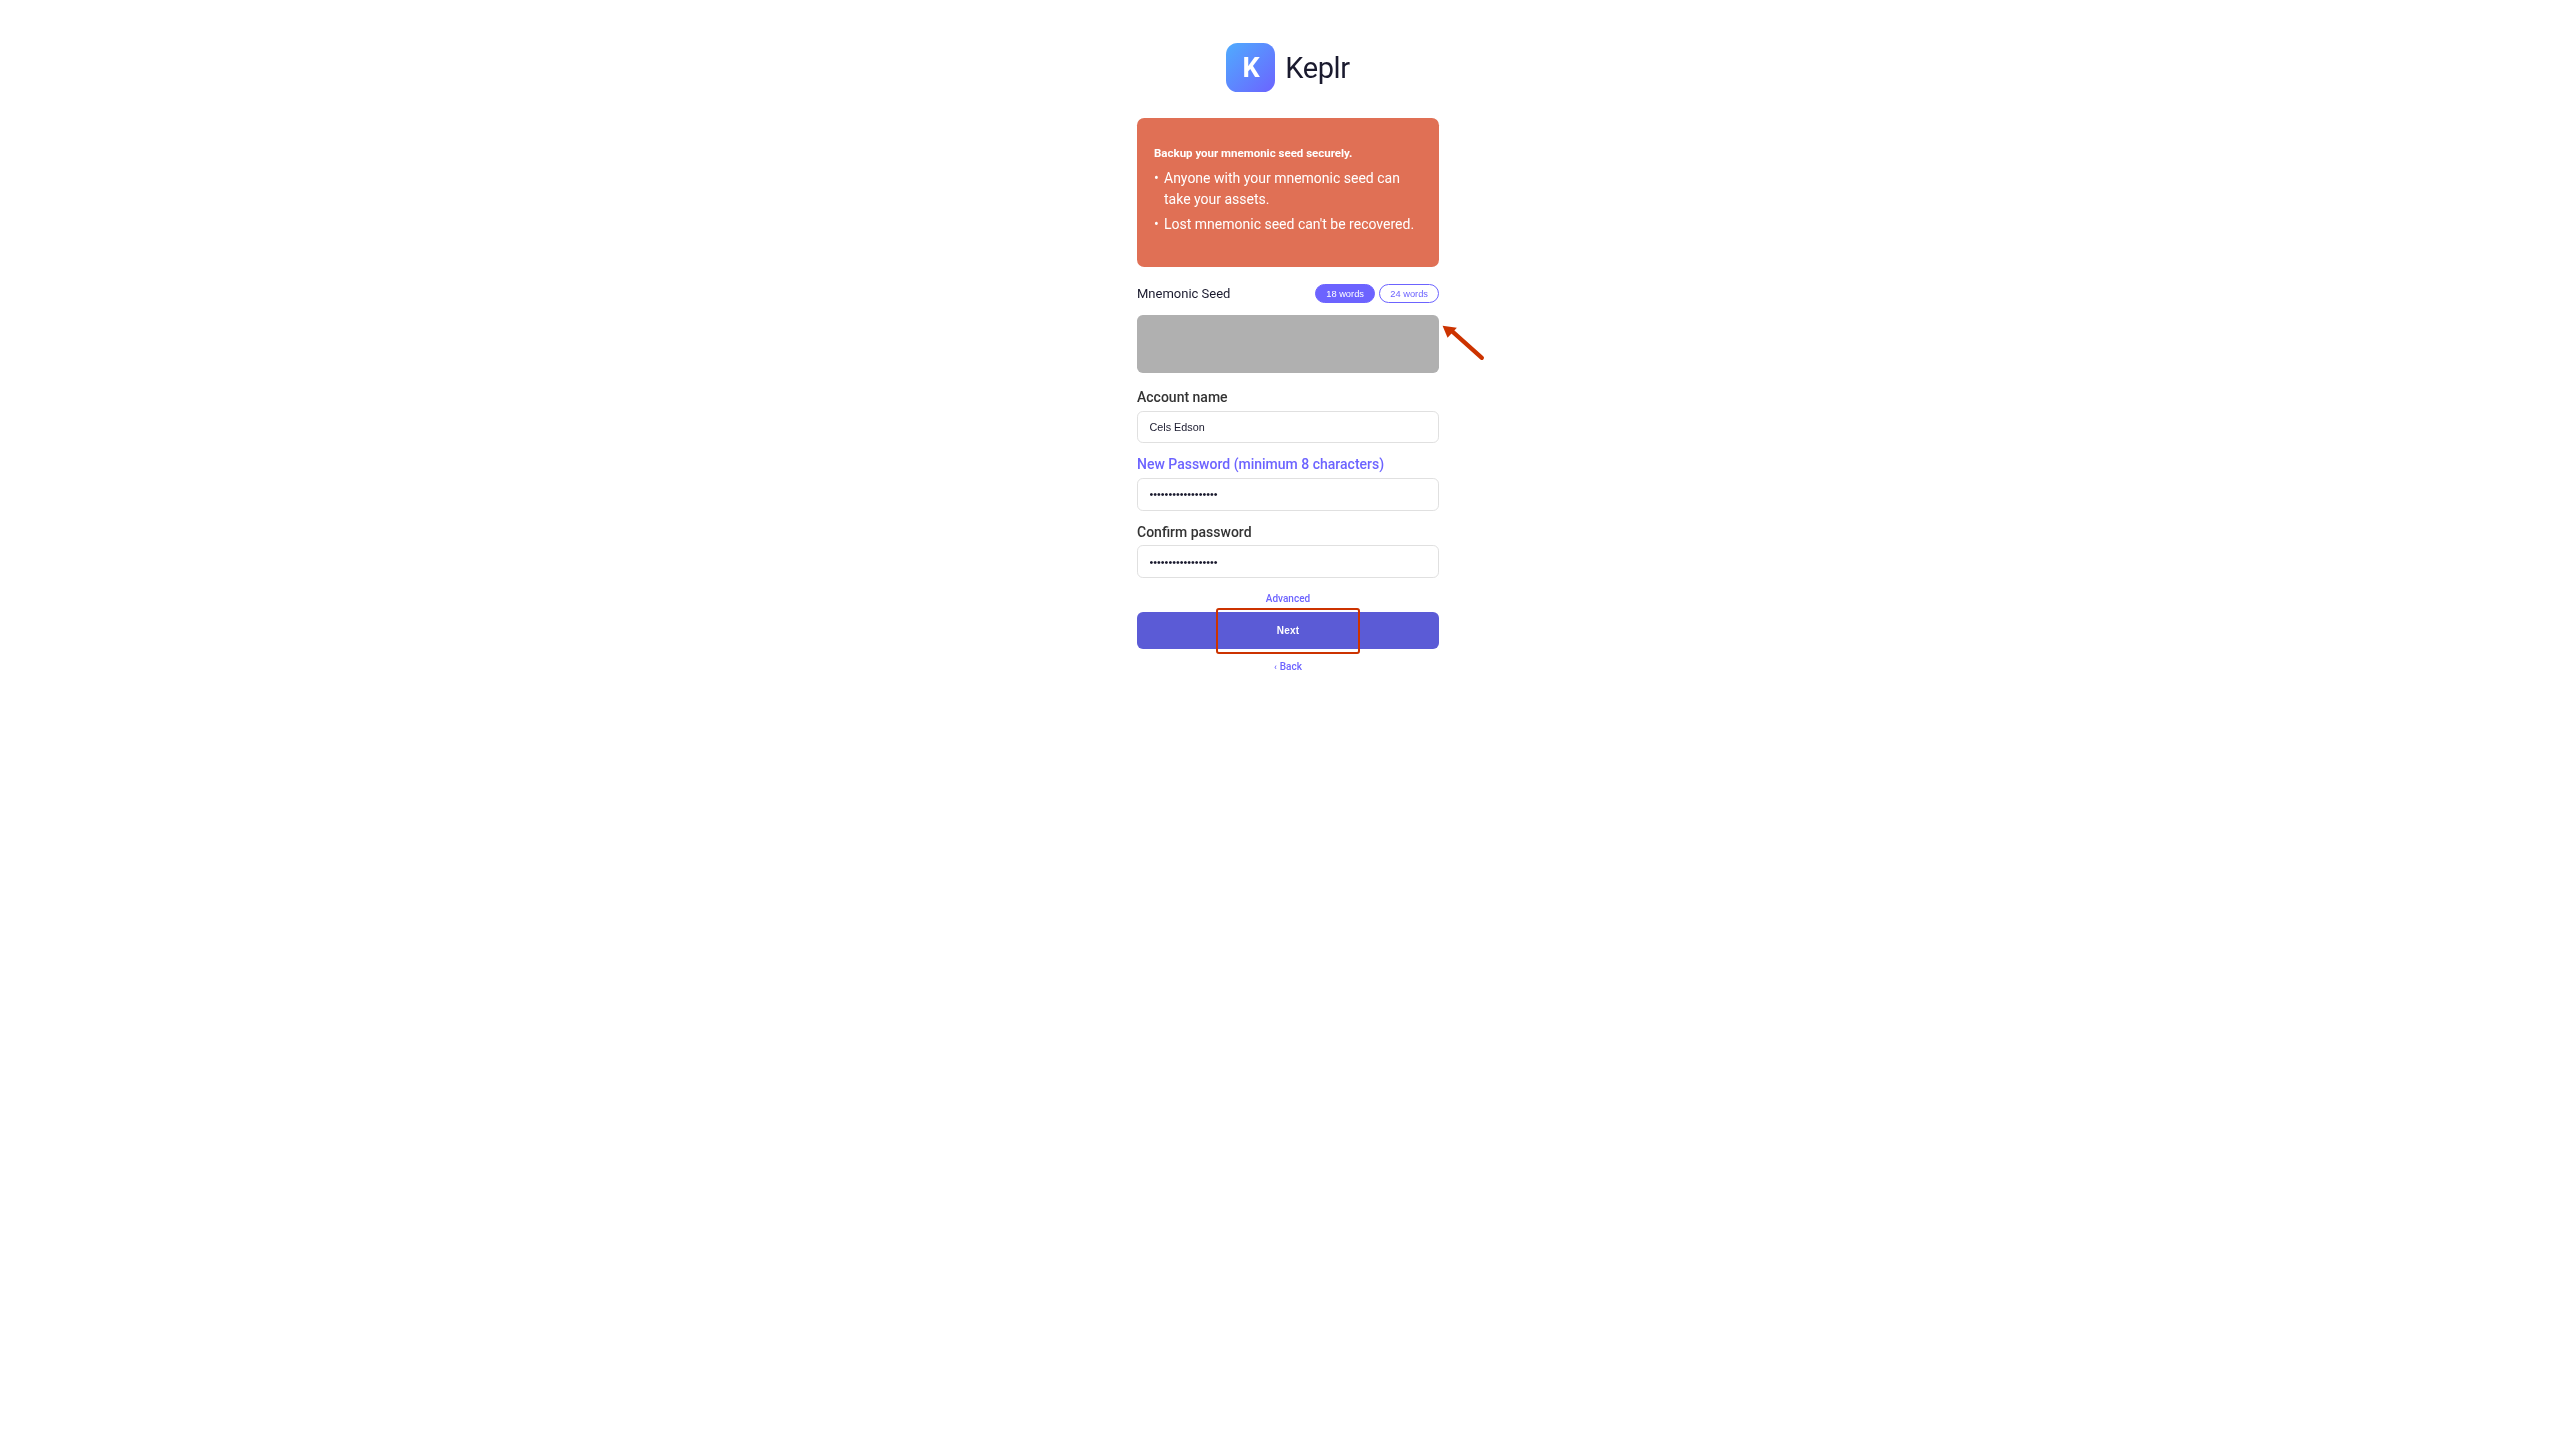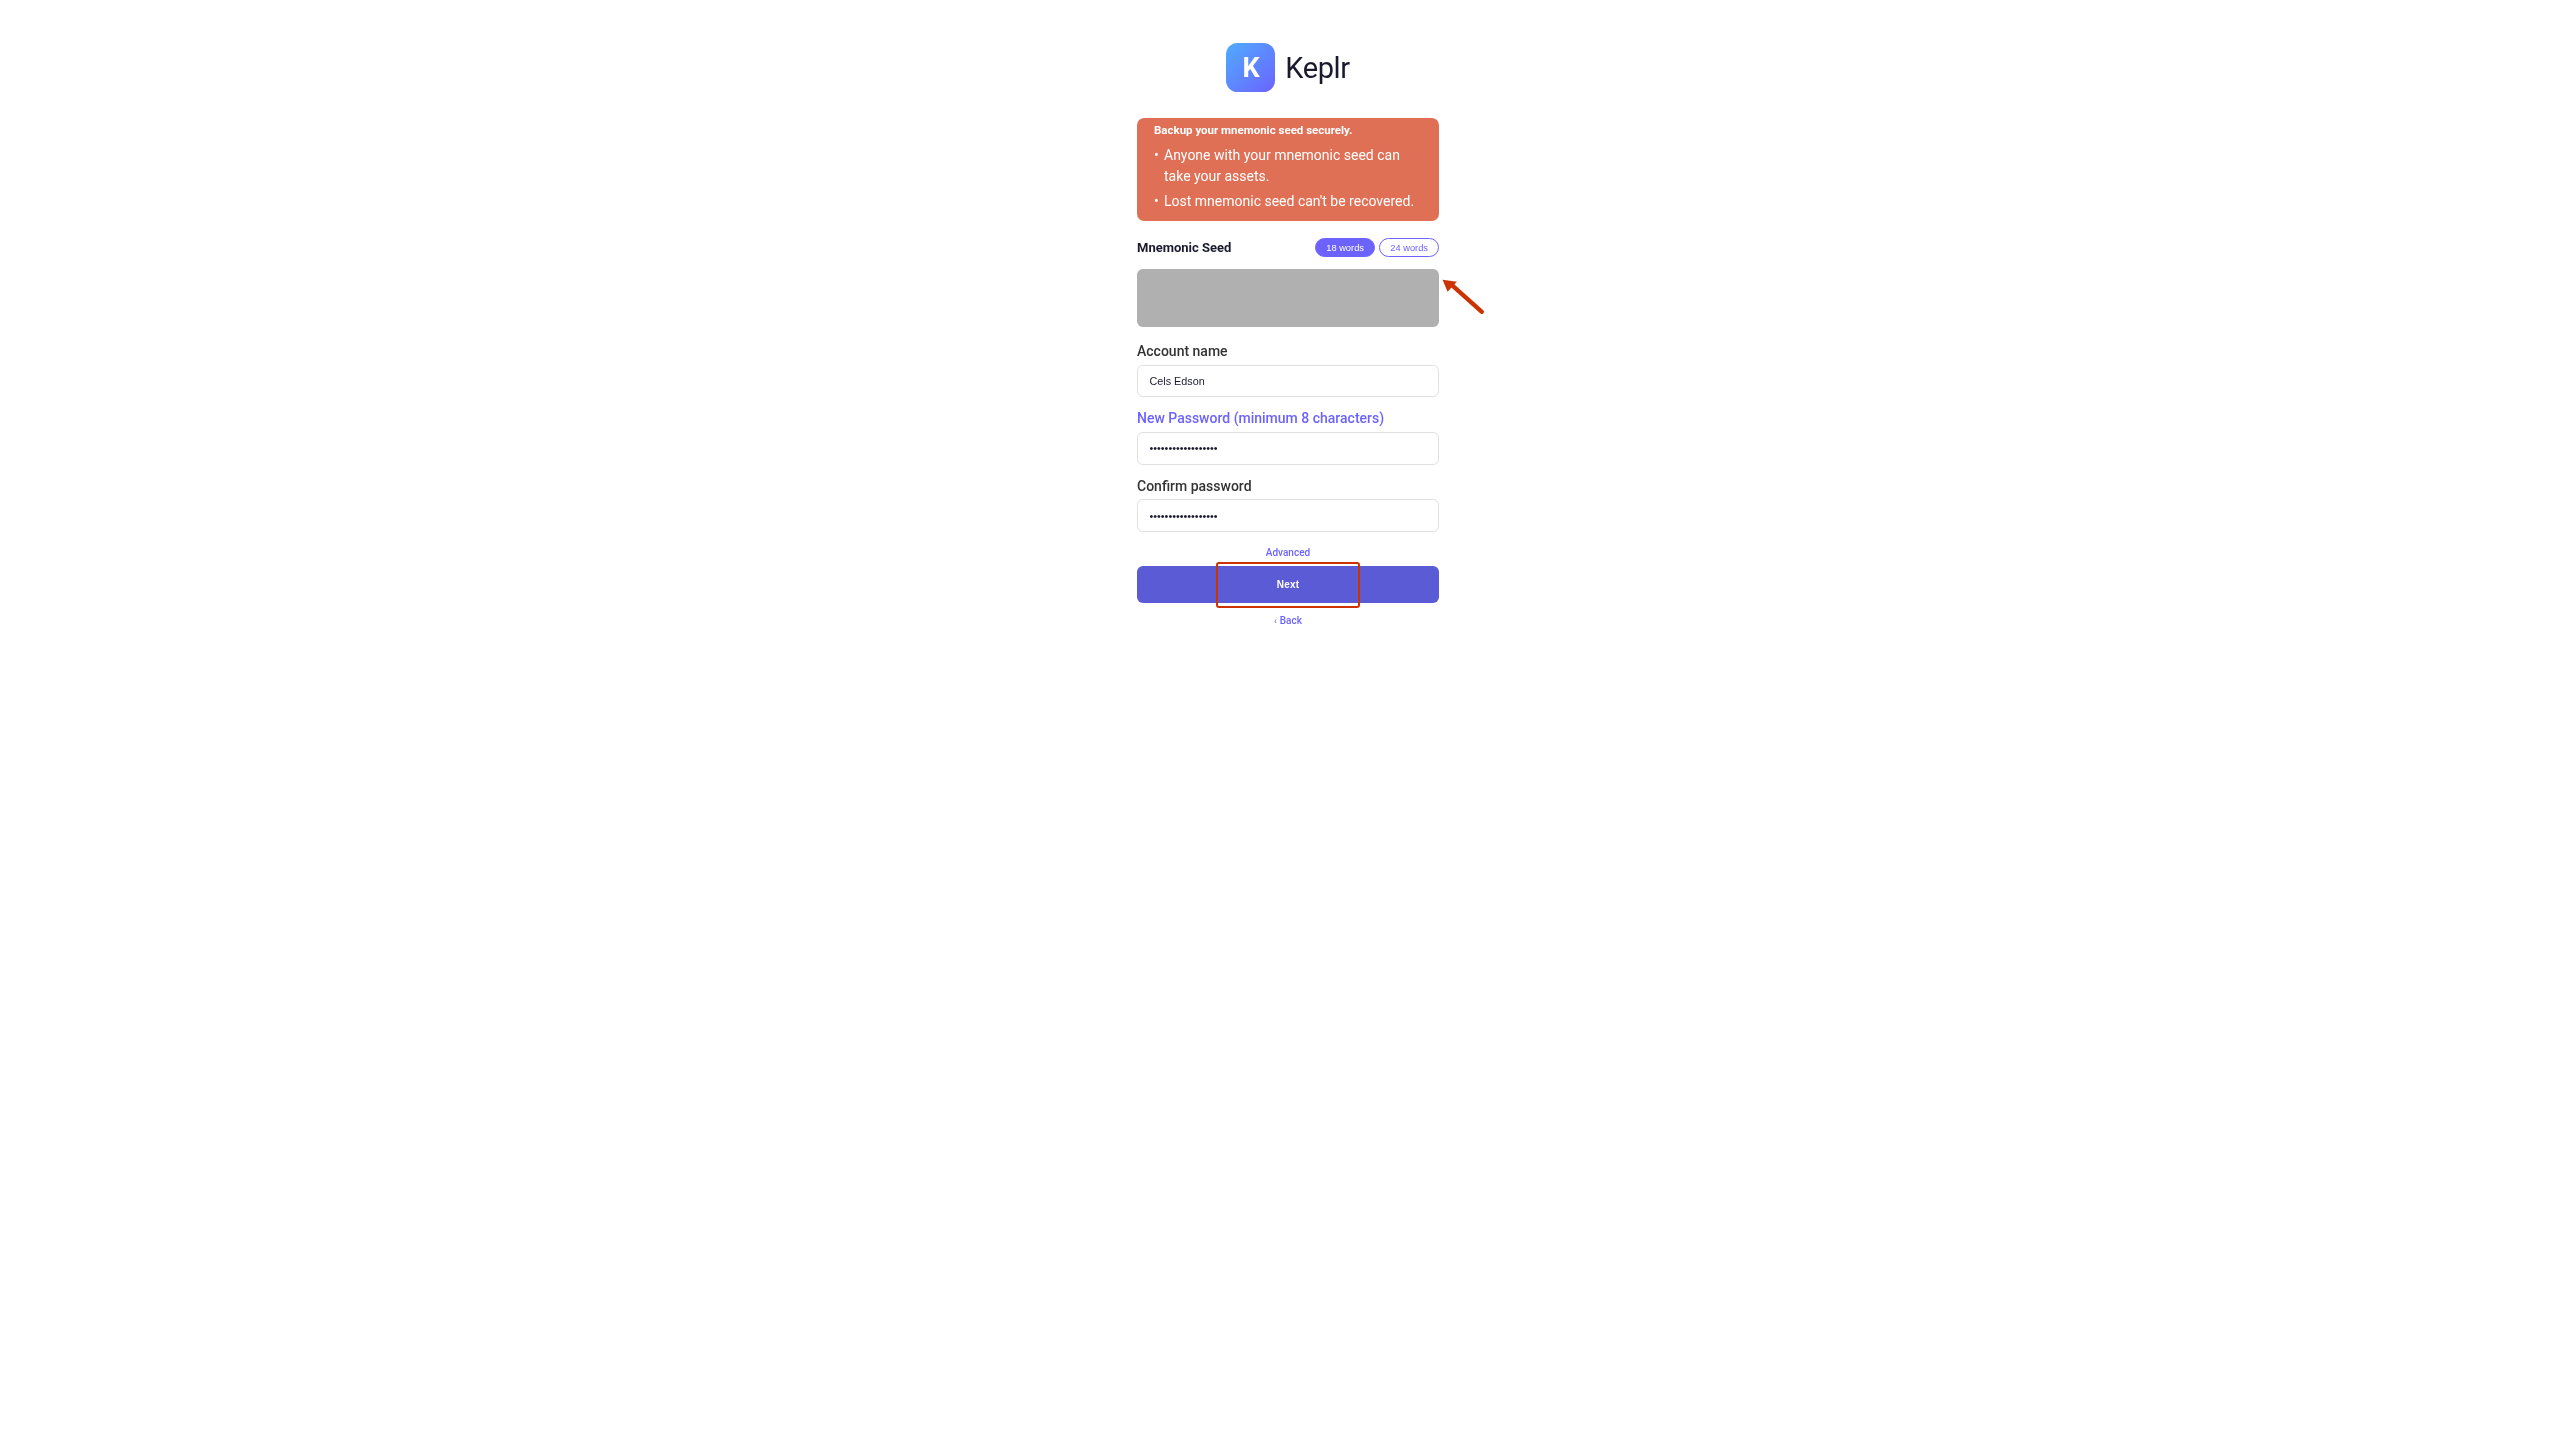--- a/index.html
+++ b/index.html
@@ -50,21 +50,21 @@
     .main-content {
       width: 302px;
       display: flex;
       flex-direction: column;
       gap: 0;
     }
 
     .warning-box {
       background: #e07055;
       border-radius: 7.2px;
-      padding: 5px 17px;
+      padding: 28px 17px;
       margin-bottom: 17px;
       color: white;
     }
 
     .warning-title {
       font-size: 11.5px;
       font-weight: 700;
       margin-bottom: 7.2px;
       color: white;
     }
@@ -92,21 +92,21 @@
 
     .mnemonic-header {
       display: flex;
       align-items: center;
       justify-content: space-between;
       margin-bottom: 11.5px;
     }
 
     .mnemonic-title {
       font-size: 13px;
-      font-weight: 700;
+      font-weight: 400;
       color: #1a1a2e;
     }
 
     .word-count-buttons {
       display: flex;
       gap: 4.3px;
     }
 
     .word-btn {
       padding: 3.6px 10px;

